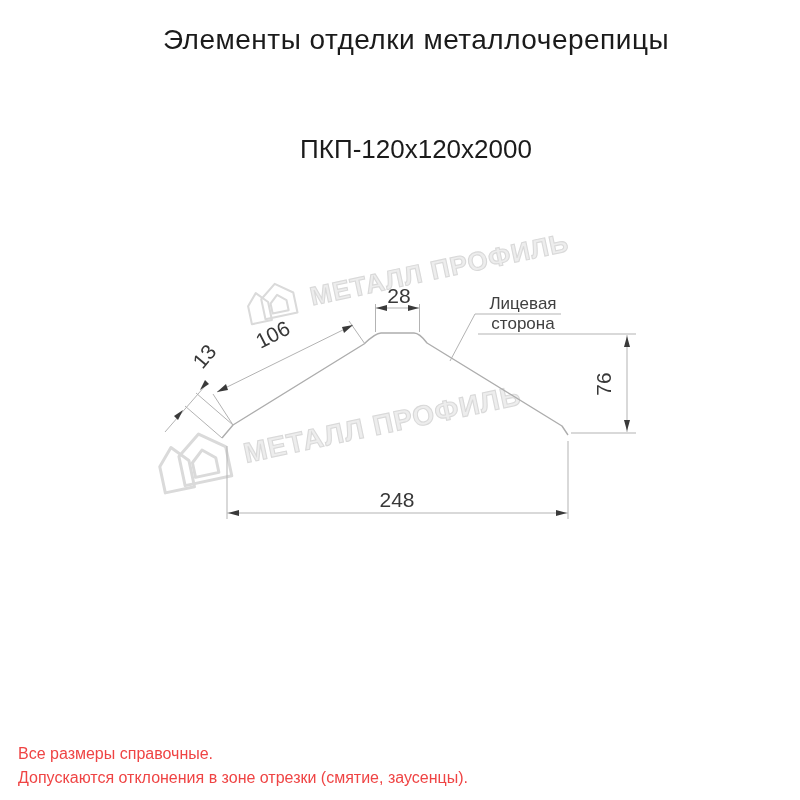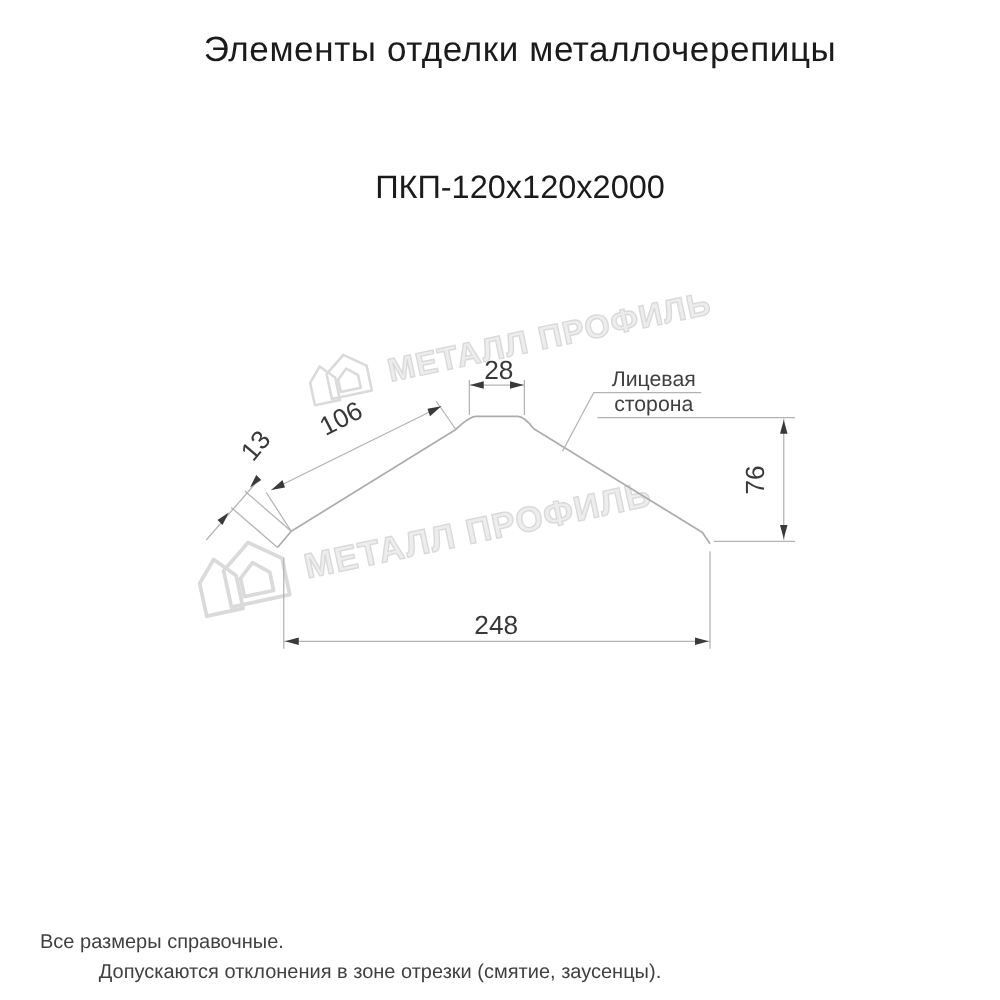--- a/index.html
+++ b/index.html
@@ -4,23 +4,23 @@
 <style>
   html,body{margin:0;padding:0;background:#fff;}
   .page{
     position:relative;width:800px;height:800px;background:#ffffff;overflow:hidden;
     font-family:"Liberation Sans", sans-serif;color:#1b1b1b;
   }
   .centered{position:absolute;left:16px;width:100%;text-align:center;white-space:nowrap;}
   .title{top:24px;font-size:28px;letter-spacing:.5px;}
   .subtitle{top:99px;font-size:24px;}
   .code{top:134px;font-size:26px;}
-  .footer-note{position:absolute;left:32px;font-size:16px;color:#404040;white-space:nowrap;}
+  .footer-note{position:absolute;left:18px;font-size:16px;color:#ef4444;white-space:nowrap;}
   .fn1{top:745px;}
-  .fn2{top:769px;margin-left:47px;}
+  .fn2{top:769px;}
 
   
   .wm{position:absolute;display:flex;align-items:center;gap:9px;transform-origin:left center;pointer-events:none;}
   .wm-text{
     font-weight:bold;white-space:nowrap;color:#ededed;
     -webkit-text-stroke:1.1px #d9d9d9;letter-spacing:1px;
   }
   .wm-upper{left:243px;top:288px;transform:rotate(-12deg);}
   .wm-upper .wm-text{font-size:26px;}
   .wm-lower{left:155px;top:438px;transform:rotate(-12deg);}

